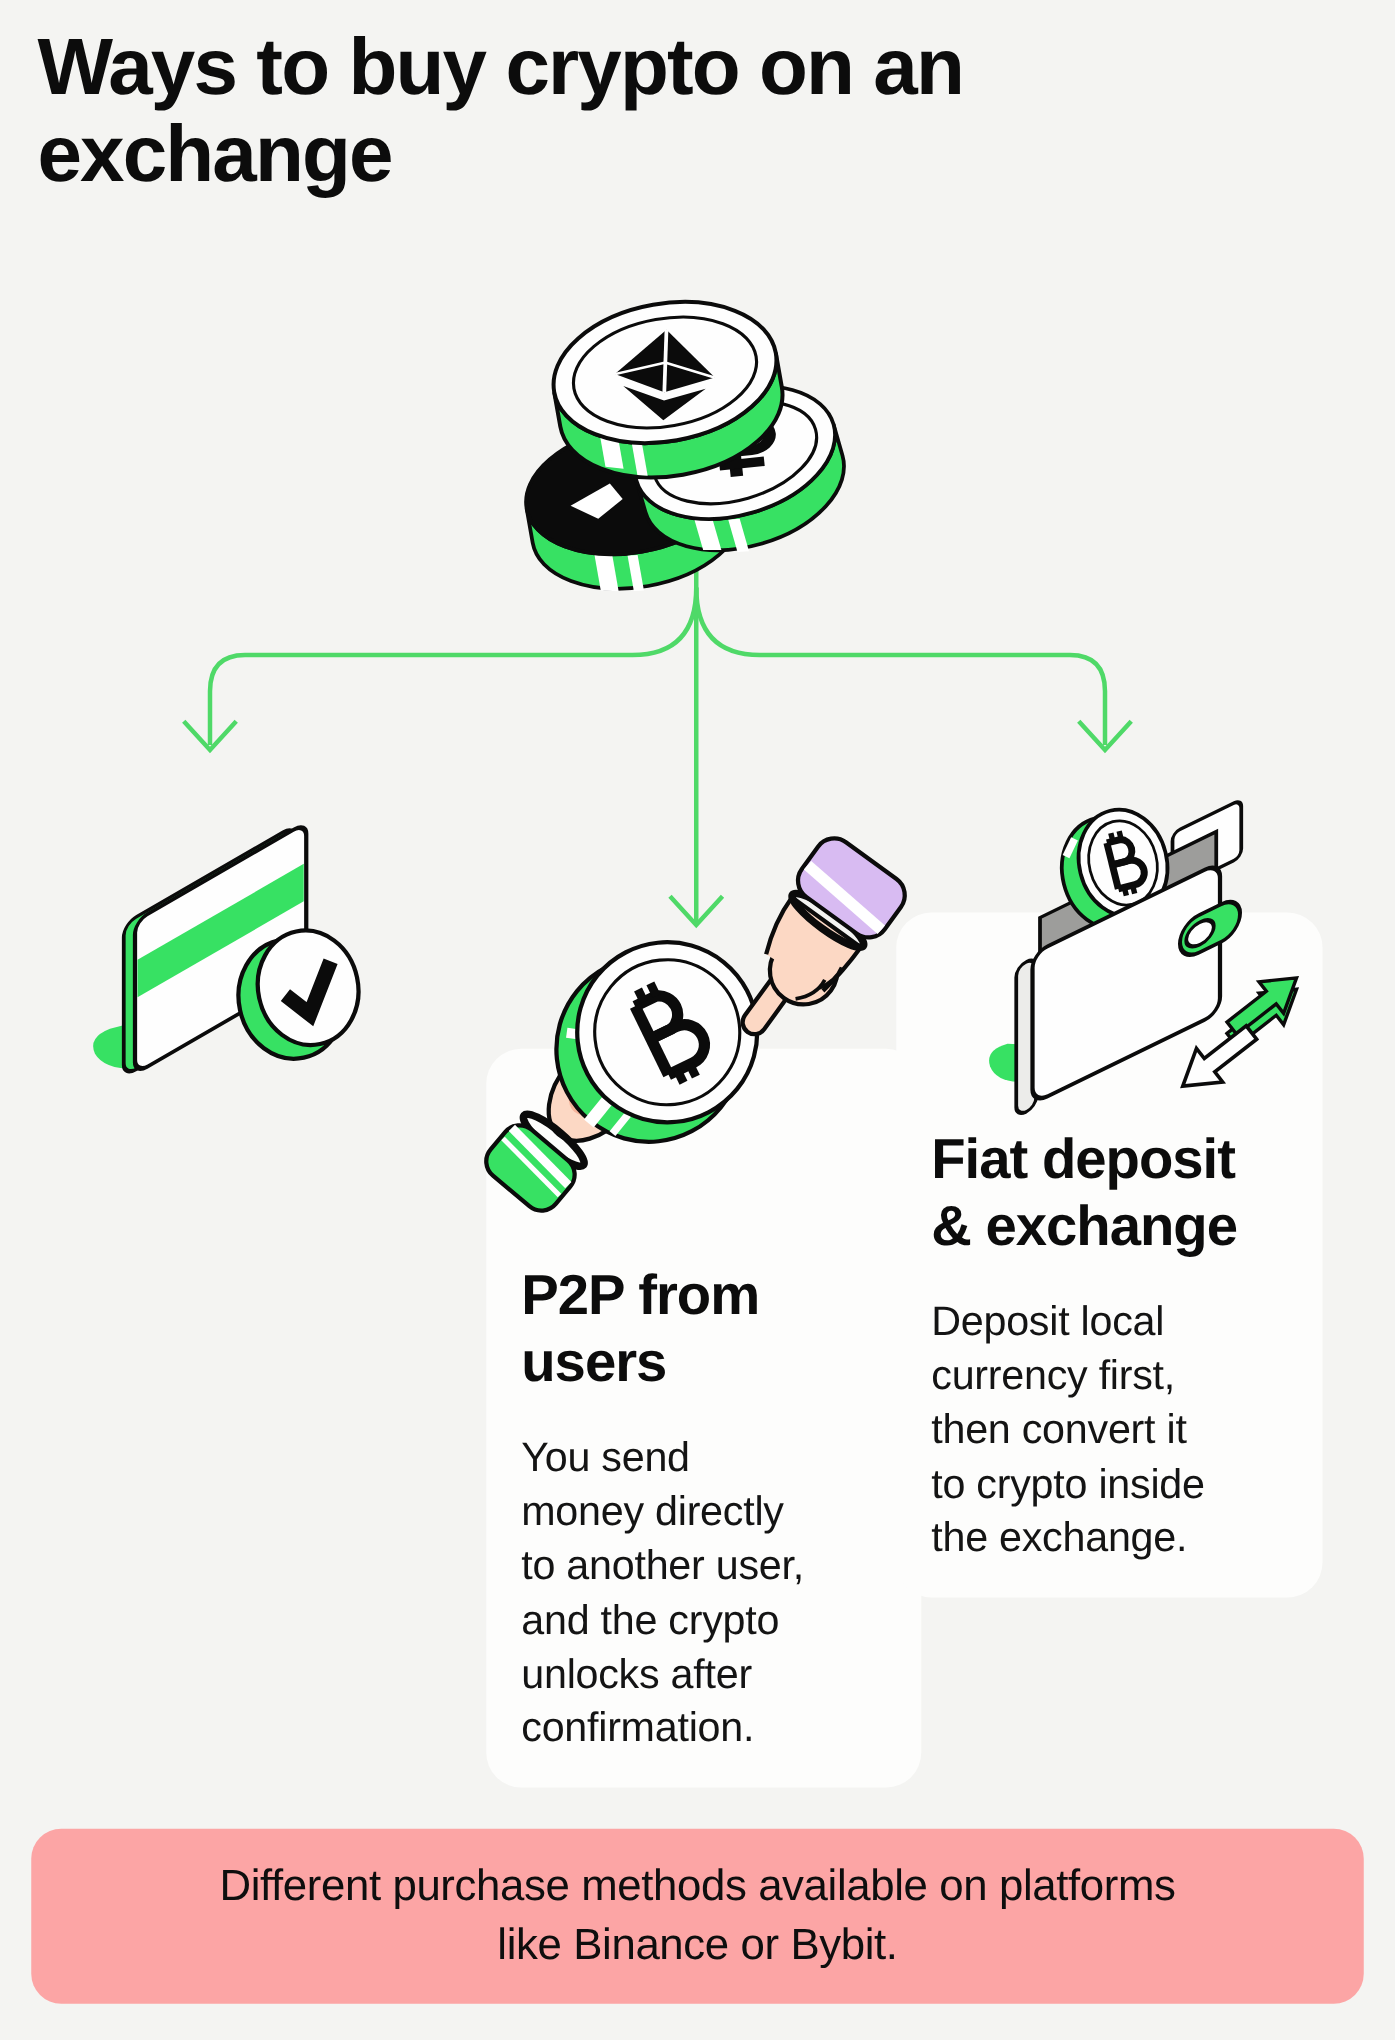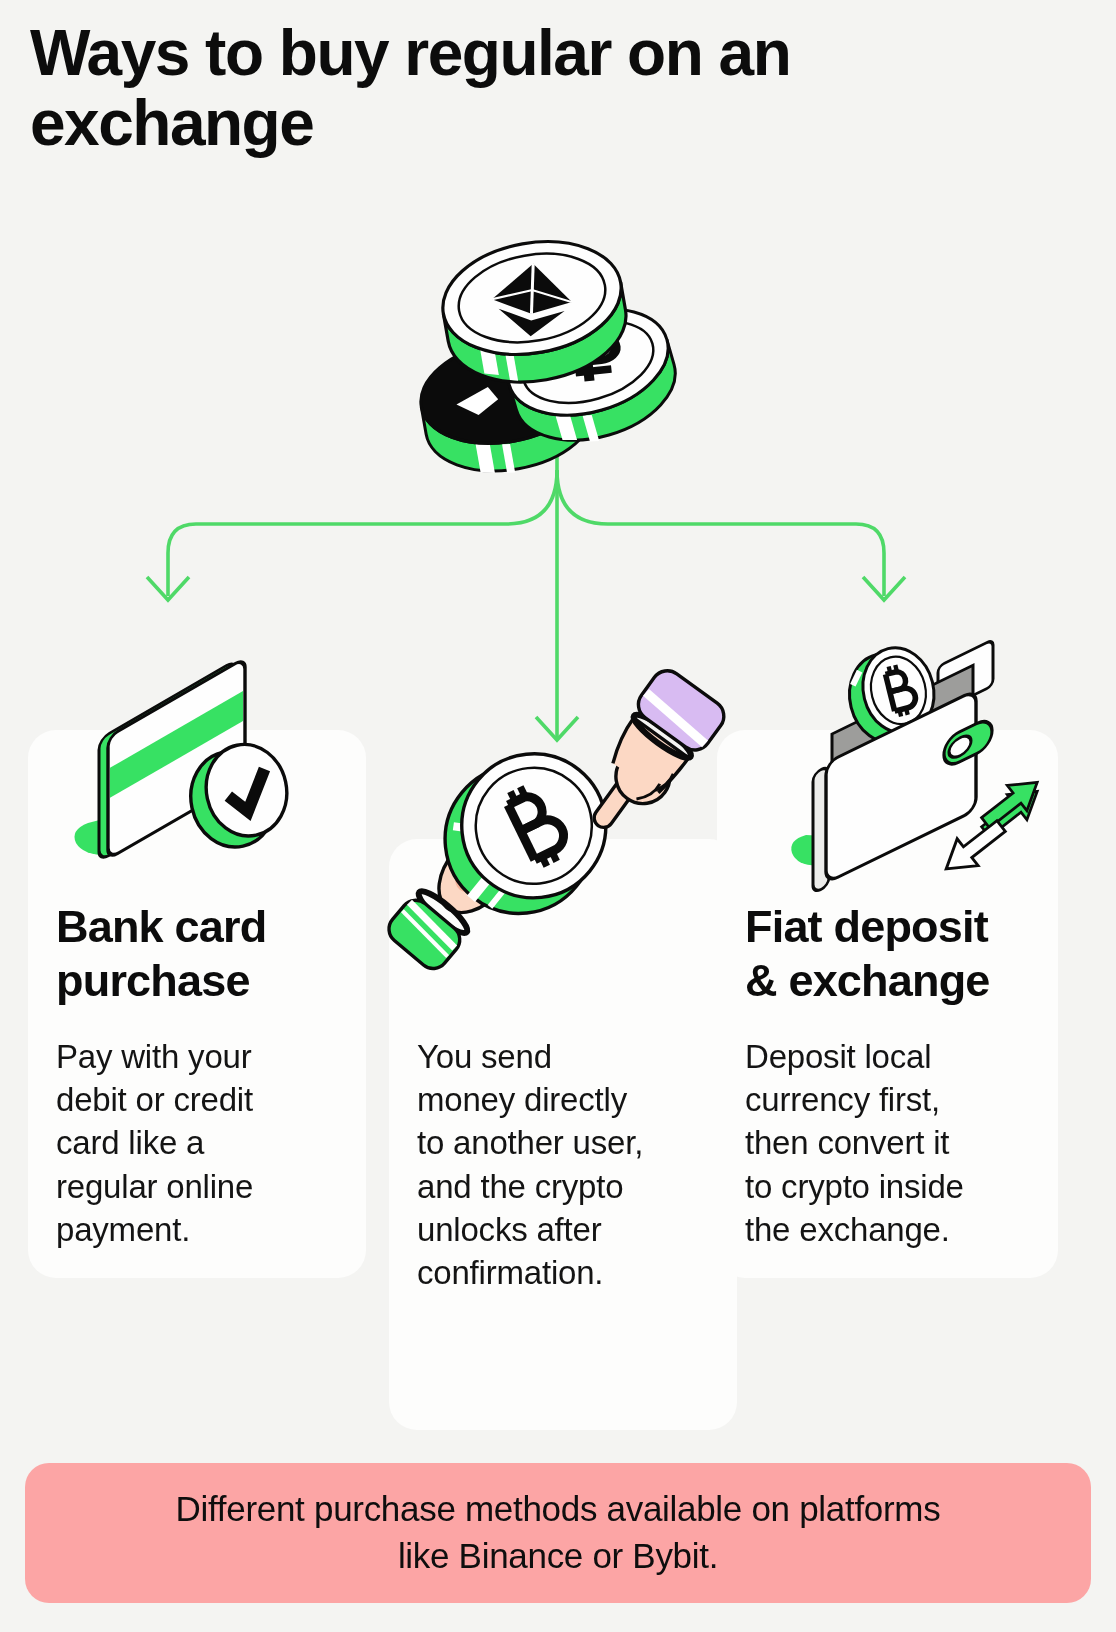--- a/index.html
+++ b/index.html
@@ -42,21 +42,21 @@
     text-align:center;white-space:pre-line;letter-spacing:-0.3px;
   }
   .icon-layer{z-index:3;}
   .connector-layer{z-index:1;}
 </style>
 </head>
 <body>
 
 <div class="page">
 
-  <h1 class="page-title">Ways to buy regular on an
+  <h1 class="page-title">Ways to buy crypto on an
 exchange</h1>
 
   <svg class="abs connector-layer" style="left:0;top:0;" width="1116" height="790" viewBox="0 0 1116 790">
     <g stroke="#4fd968" stroke-width="3.6" fill="none">
       <path d="M557,450 L557,738"></path>
       <path d="M536,717 L557,740 L578,717"></path>
       <path d="M557,470 Q557,524 506,524 L196,524 Q168,524 168,553 L168,596"></path>
       <path d="M147,577 L168,600 L189,577"></path>
       <path d="M557,470 Q557,524 608,524 L856,524 Q884,524 884,553 L884,596"></path>
       <path d="M863,577 L884,600 L905,577"></path>
@@ -204,31 +204,24 @@
 
     <g transform="translate(262,194) rotate(-38) scale(0.8)">
       <path transform="translate(-7,9)" d="M-42,-8 L8,-8 L8,-20 L40,0 L8,20 L8,8 L-42,8 Z" fill="#37e163" stroke="#0b0b0b" stroke-width="3.4"></path>
       <path d="M-42,-8 L8,-8 L8,-20 L40,0 L8,20 L8,8 L-42,8 Z" fill="#37e163" stroke="#0b0b0b" stroke-width="3.4"></path>
     </g>
     <g transform="translate(223,240) rotate(142) scale(0.85)">
       <path d="M-42,-8 L8,-8 L8,-20 L40,0 L8,20 L8,8 L-42,8 Z" fill="#fefefe" stroke="#0b0b0b" stroke-width="3.4"></path>
     </g>
   </svg>
 
-  <div class="panel panel-left">
-    <h2>Bank card
-purchase</h2>
-    <p>Pay with your
-debit or credit
-card like a
-regular online
-payment.</p>
-  </div>
 
   <div class="panel panel-mid">
+    <h2>P2P from
+users</h2>
     <p>You send
 money directly
 to another user,
 and the crypto
 unlocks after
 confirmation.</p>
   </div>
 
   <div class="panel panel-right">
     <h2>Fiat deposit

